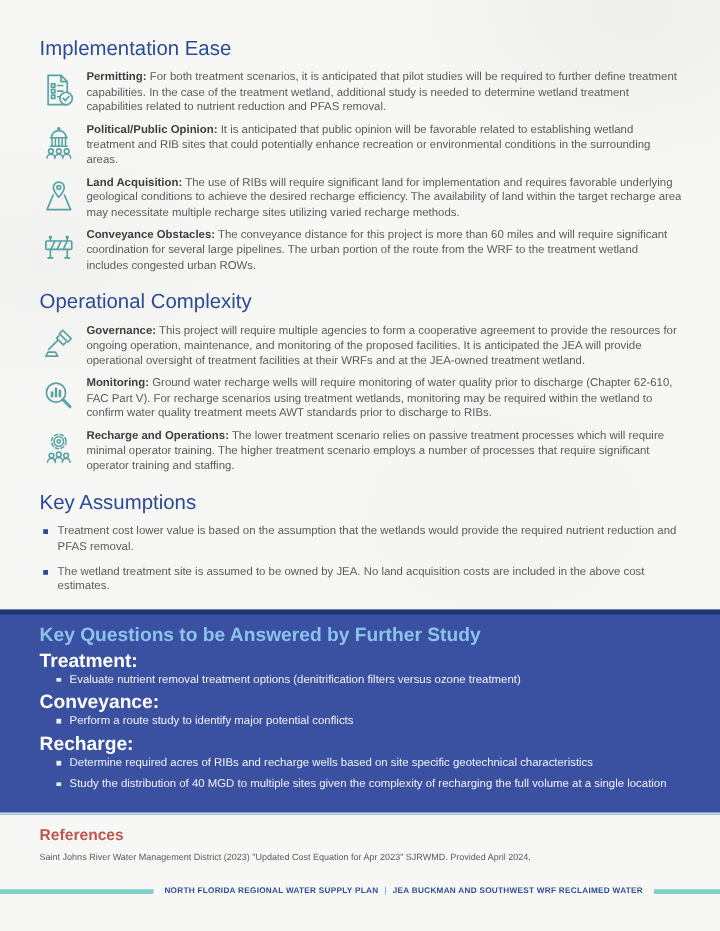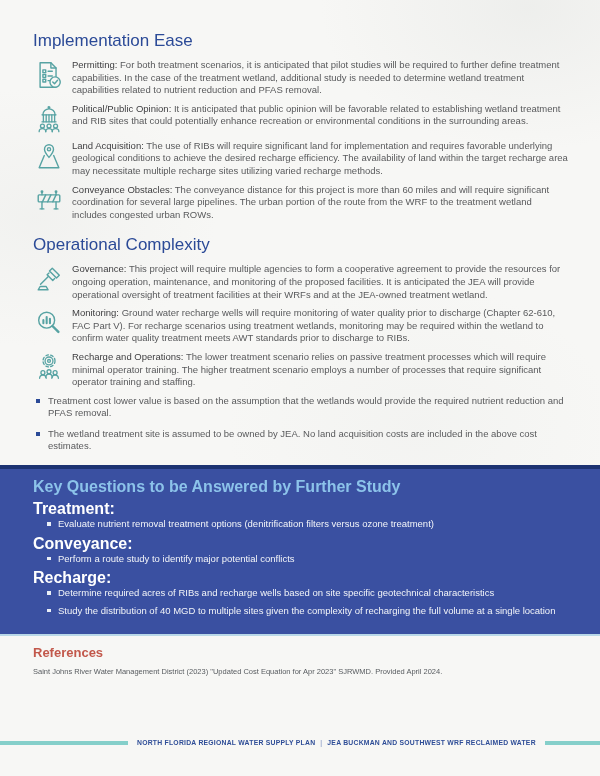--- a/index.html
+++ b/index.html
@@ -22,21 +22,21 @@
     margin:0 0 8px 0;
     font-size:17px;line-height:21px;font-weight:normal;color:#2b4a97;
   }
   h2.sec-title.spaced{margin-top:13px;}
   .item{display:flex;align-items:flex-start;margin-bottom:6px;}
   .icon-box{flex:0 0 32px;width:32px;display:flex;justify-content:center;margin-right:7px;padding-top:1px;}
   .icon-box svg{display:block;}
   .item-text{
     flex:1;margin:0;font-size:9.5px;line-height:12.6px;color:#595a5c;
   }
-  .item-text b{color:#3e3e40;font-weight:normal;margin-top:12px;}
+  .item-text b{color:#3e3e40;font-weight:bold;margin-top:12px;}
   
   ul.ka-list{list-style:none;margin:2px 0 0 0;padding:0;}
   ul.ka-list li{
     position:relative;margin:0 0 8px 0;padding-left:15px;
     font-size:9.5px;line-height:12.6px;color:#595a5c;
   }
   ul.ka-list li::before{
     content:"";position:absolute;left:3px;top:4px;width:4px;height:4px;background:#2b4a97;
   }
   
@@ -185,20 +185,21 @@
             <circle cx="16" cy="21" r="2.1"></circle>
             <circle cx="22.5" cy="22" r="2.1"></circle>
           <path d="M6 28c0-1.9 1.6-3.4 3.5-3.4S13 26.1 13 28"></path>
           <path d="M12.5 27c0-1.9 1.6-3.4 3.5-3.4s3.5 1.5 3.5 3.4"></path>
           <path d="M19 28c0-1.9 1.6-3.4 3.5-3.4S26 26.1 26 28"></path>
         </svg>
       </div>
       <p class="item-text"><b>Recharge and Operations:</b> <span>The lower treatment scenario relies on passive treatment processes which will require minimal operator training. The higher treatment scenario employs a number of processes that require significant operator training and staffing.</span></p>
     </div>
 
+    <h2 class="sec-title spaced">Key Assumptions</h2>
     <ul class="ka-list">
       <li><span>Treatment cost lower value is based on the assumption that the wetlands would provide the required nutrient reduction and PFAS removal.</span></li>
       <li><span>The wetland treatment site is assumed to be owned by JEA.  No land acquisition costs are included in the above cost estimates.</span></li>
     </ul>
   </div>
 
   <section class="band">
     <h2 class="band-title">Key Questions to be Answered by Further Study</h2>
 
     <div class="group">

